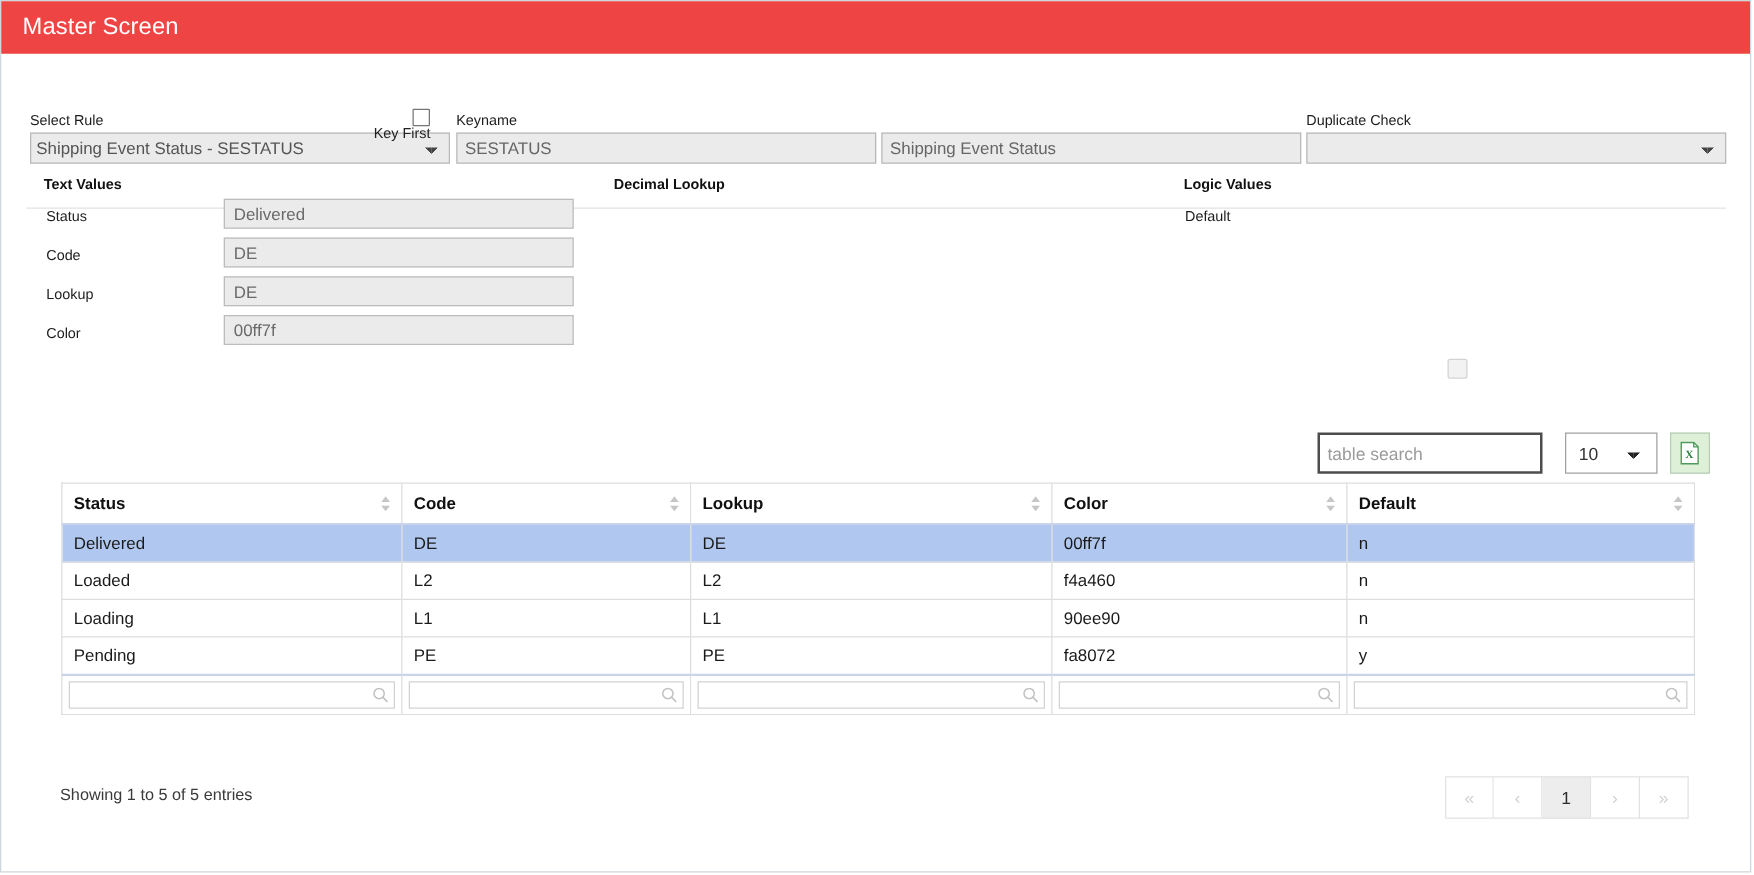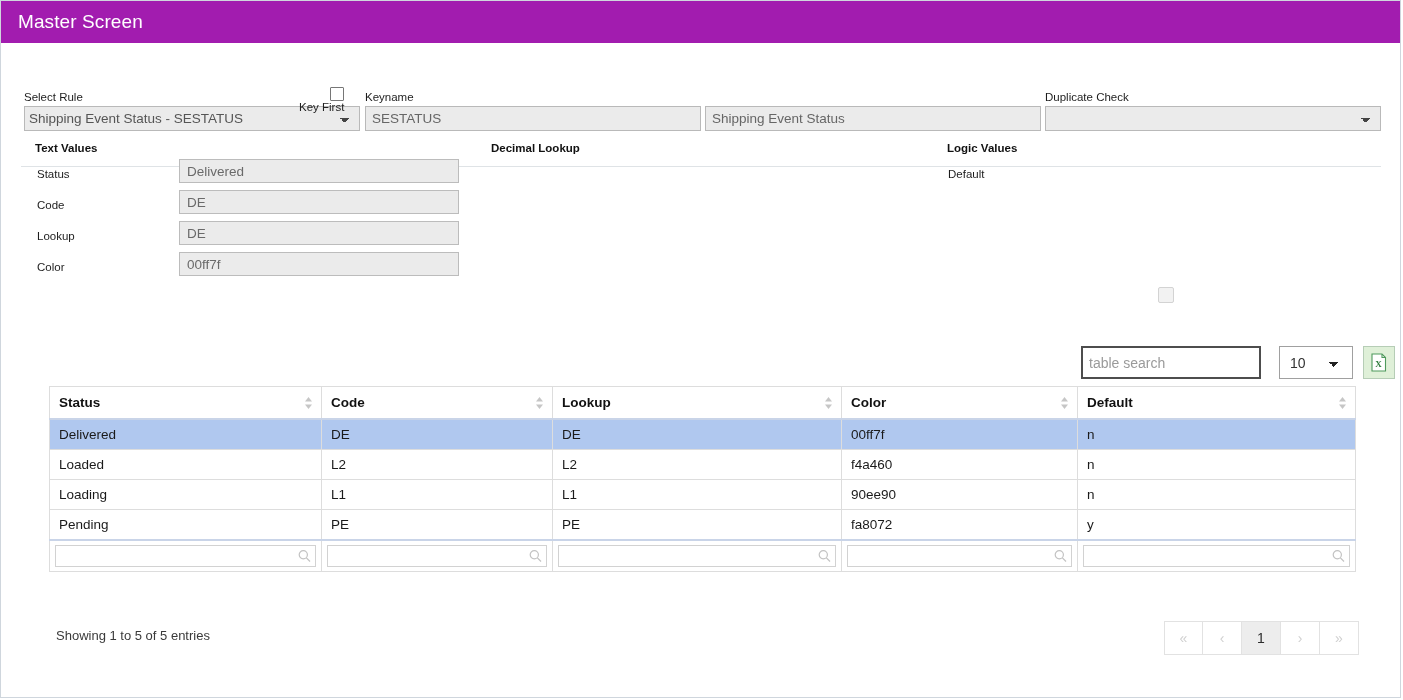--- a/index.html
+++ b/index.html
@@ -19,21 +19,21 @@
     left: 0; top: 0;
     width: 1401px;
     height: 698px;
     border: 1px solid #cfd6dd;
     box-sizing: border-box;
     background: #fff;
   }
   
   .titlebar {
     height: 42px;
-    background: #a21caf;
+    background: #ef4444;
     display: flex;
     align-items: center;
     padding-left: 17px;
     box-sizing: border-box;
   }
   .titlebar-text {
     color: #ffffff;
     font-size: 19px;
     letter-spacing: .1px;
   }
@@ -137,21 +137,21 @@
     top: 182px;
     width: 16px; height: 16px;
     border: 1px solid #d3d3d3;
     background: #f2f2f2;
     box-sizing: border-box;
     border-radius: 2px;
   }
   
   .table-toolbar {
     position: absolute;
-    left: 1080px;
+    left: 1053px;
     top: 345px;
     display: flex;
     align-items: center;
   }
   .tbl-search {
     width: 180px;
     height: 33px;
     box-sizing: border-box;
     border: 2px solid #4d4d4d;
     background: #fff;
@@ -260,21 +260,21 @@
   .filter-mag {
     position: absolute;
     right: 10px;
     top: 50%;
     transform: translateY(-50%);
     pointer-events: none;
   }
   
   .dt-footer {
     position: absolute;
-    left: 52px;
+    left: 44px;
     top: 620px;
     width: 1306px;
     height: 36px;
   }
   .showing {
     position: absolute;
     left: 3px;
     top: 7px;
     font-size: 13px;
     color: #3a3a3a;

